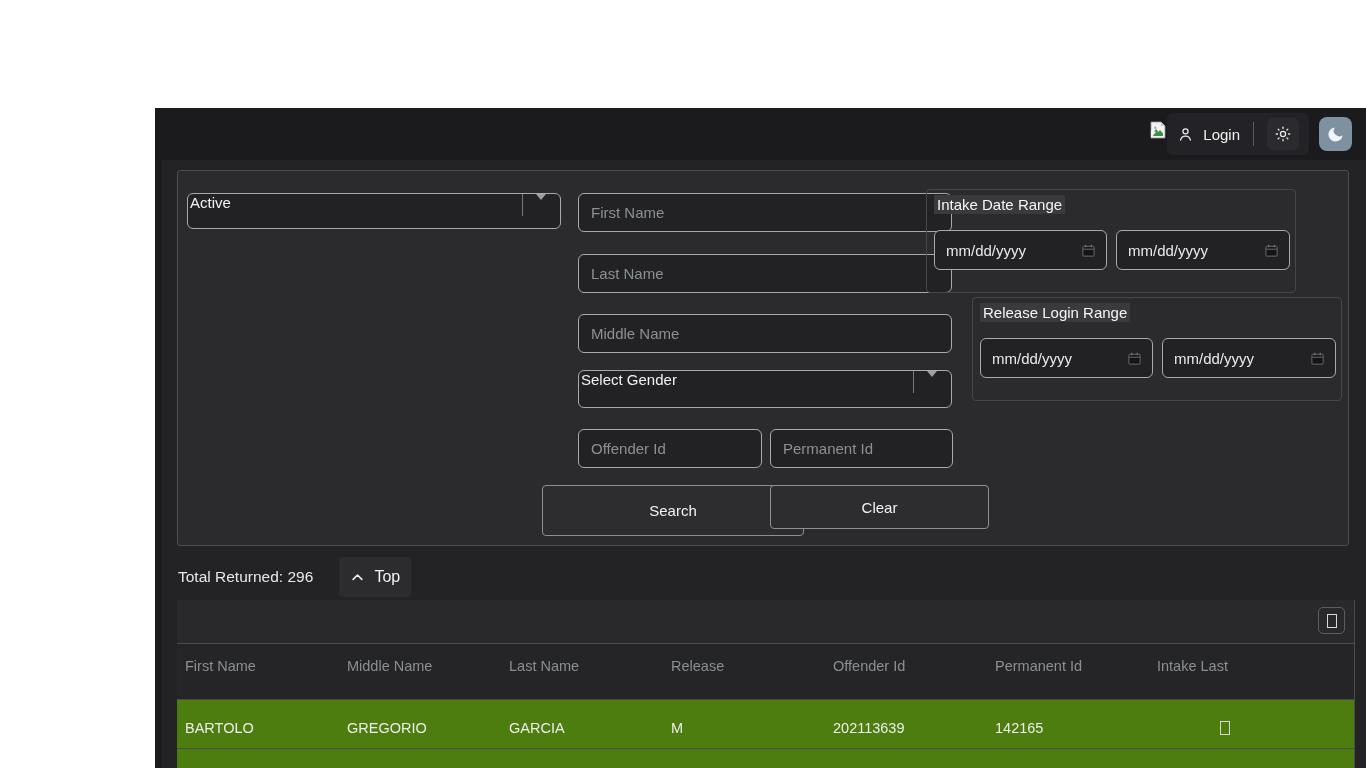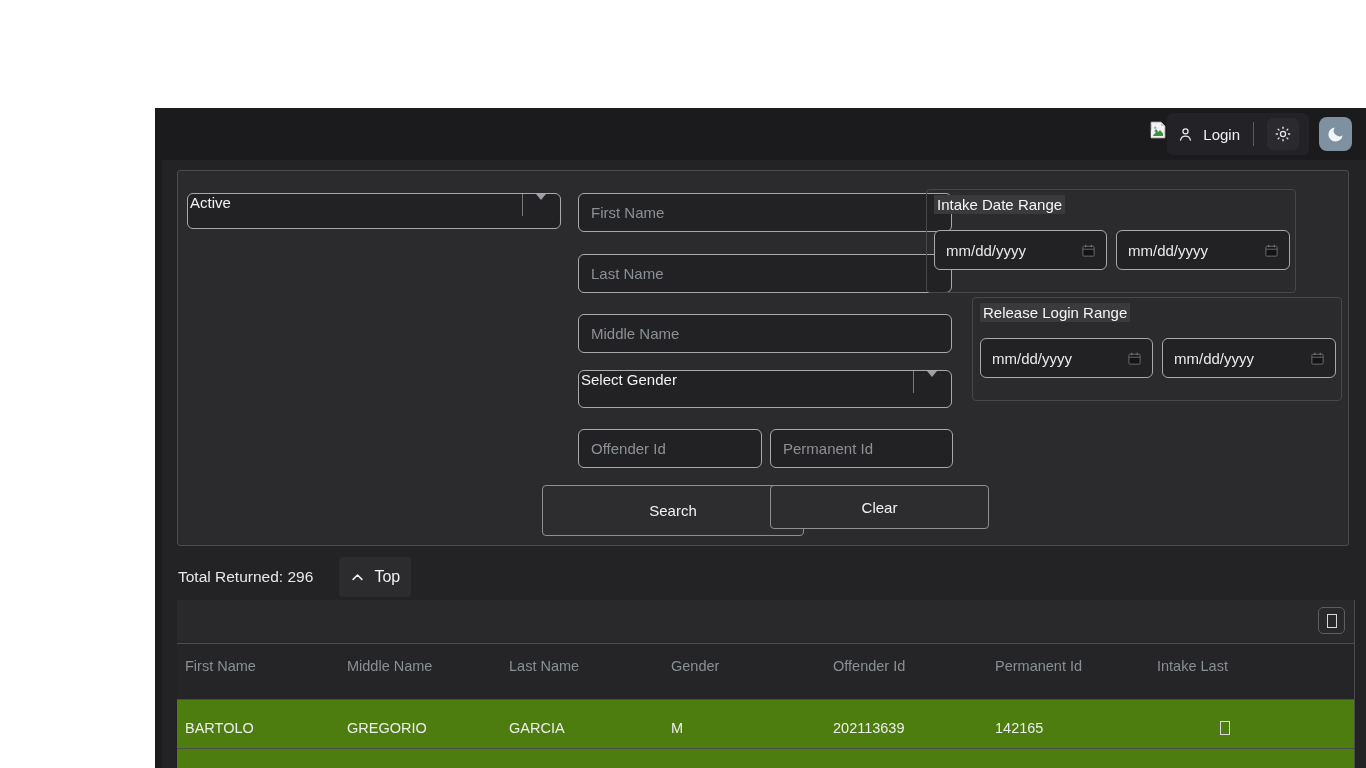--- a/index.html
+++ b/index.html
@@ -196,21 +196,21 @@
       <div class="grid-toolbar">
         <button class="toolbar-icon-btn">
           <span class="tofu"></span>
         </button>
       </div>
 
       <div class="trow thead">
         <div class="cell">First Name</div>
         <div class="cell">Middle Name</div>
         <div class="cell">Last Name</div>
-        <div class="cell">Gender</div>
+        <div class="cell">Release</div>
         <div class="cell">Offender Id</div>
         <div class="cell">Permanent Id</div>
         <div class="cell">Intake Last</div>
         <div class="cell"></div>
       </div>
 
       <div class="trow tbody-row">
         <div class="cell">BARTOLO</div>
         <div class="cell">GREGORIO</div>
         <div class="cell">GARCIA</div>

